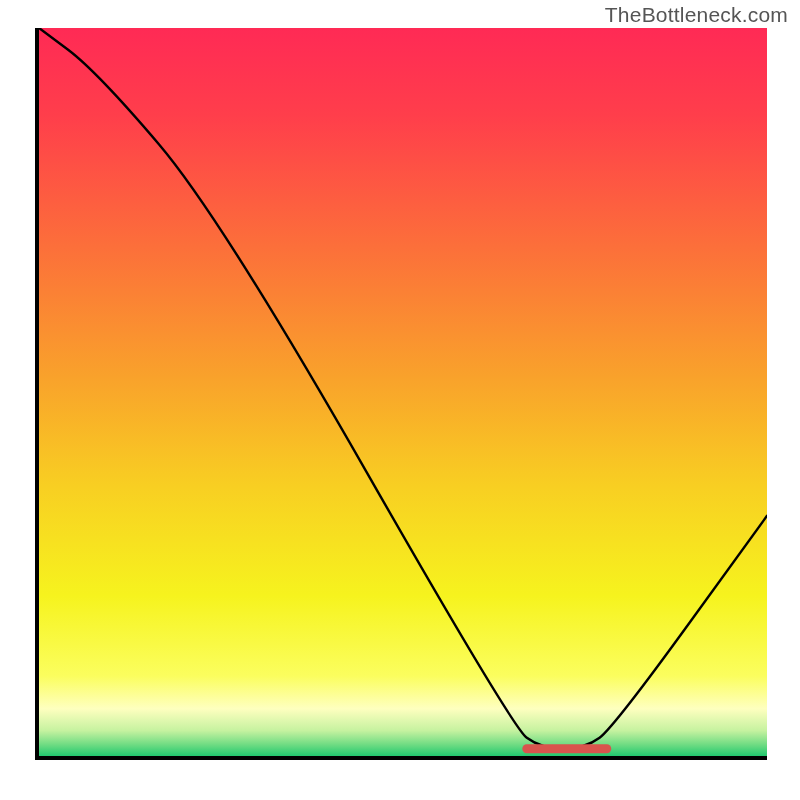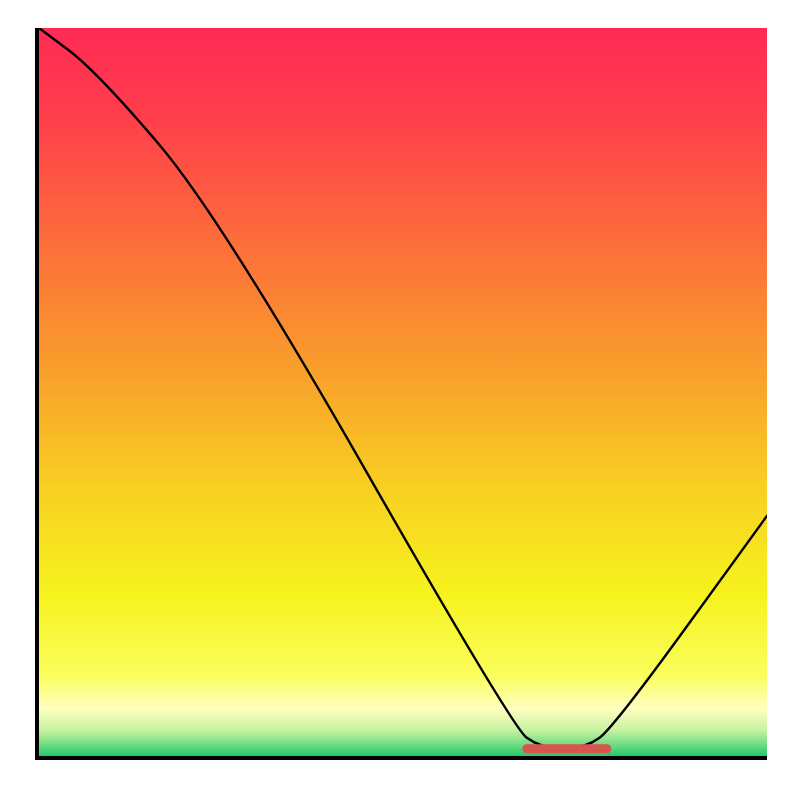--- a/index.html
+++ b/index.html
@@ -49,20 +49,21 @@
     top: 0;
     width: 728px;
     height: 728px;
   }
 </style>
 </head>
 <body>
 
 <div class="canvas">
 
+  <div class="watermark">TheBottleneck.com</div>
 
   <div class="plot-frame"></div>
 
   <div class="plot-area">
 
     <svg class="bg" viewBox="0 0 728 728" preserveAspectRatio="none">
       <defs>
         <linearGradient id="bgGrad" x1="0" y1="0" x2="0" y2="1">
             <stop offset="0.00%" stop-color="#FF2A55"></stop>
             <stop offset="12.00%" stop-color="#FF3E4B"></stop>

